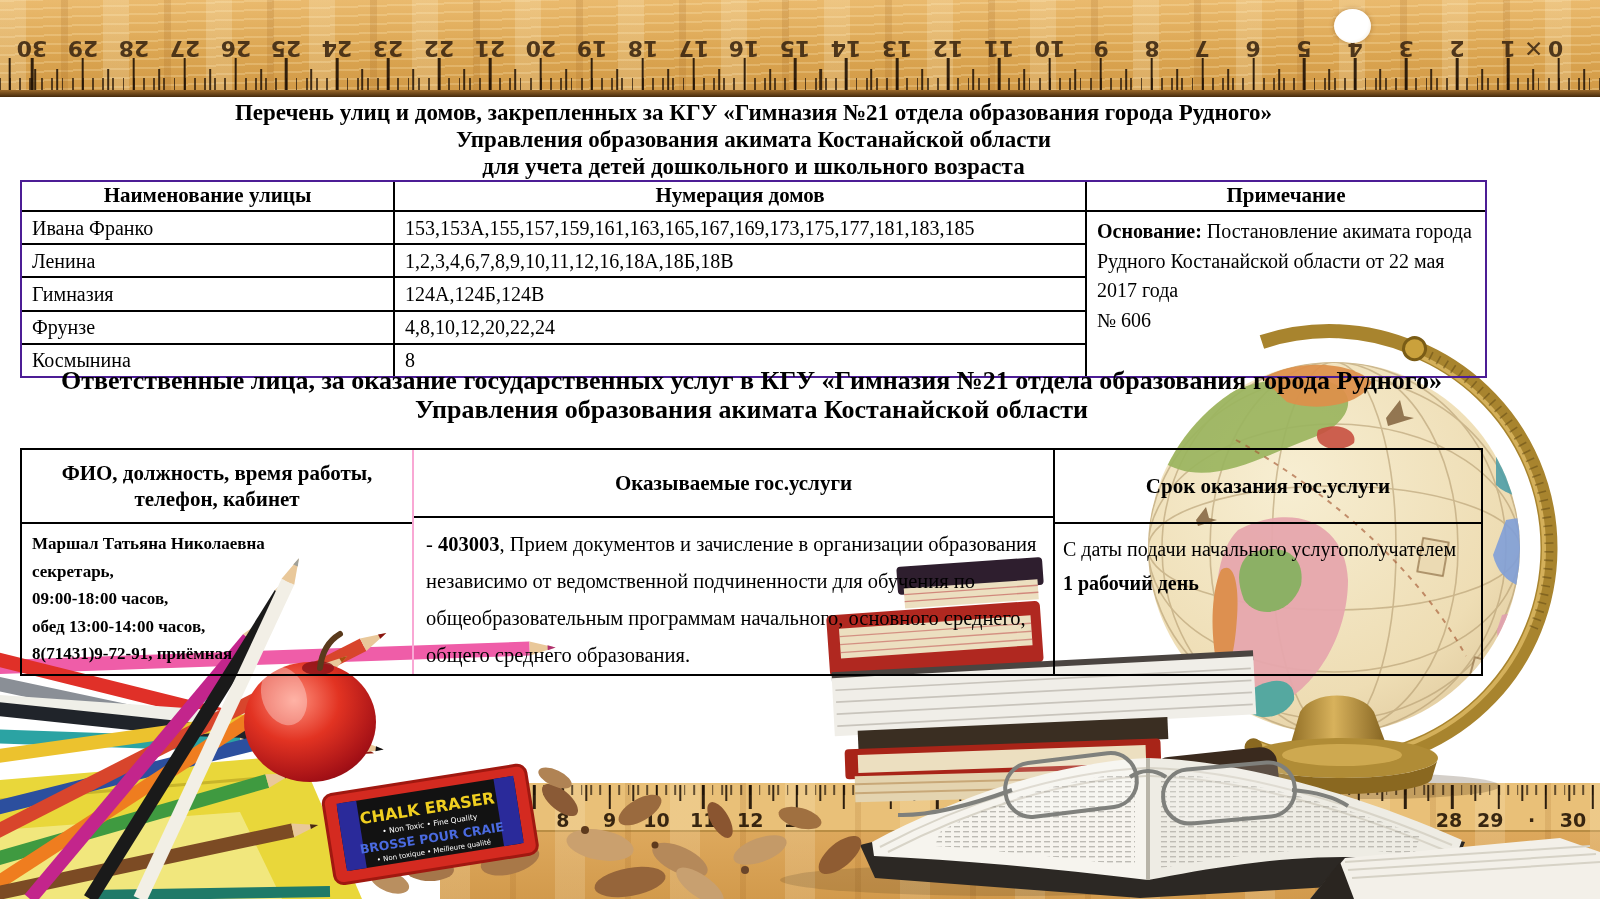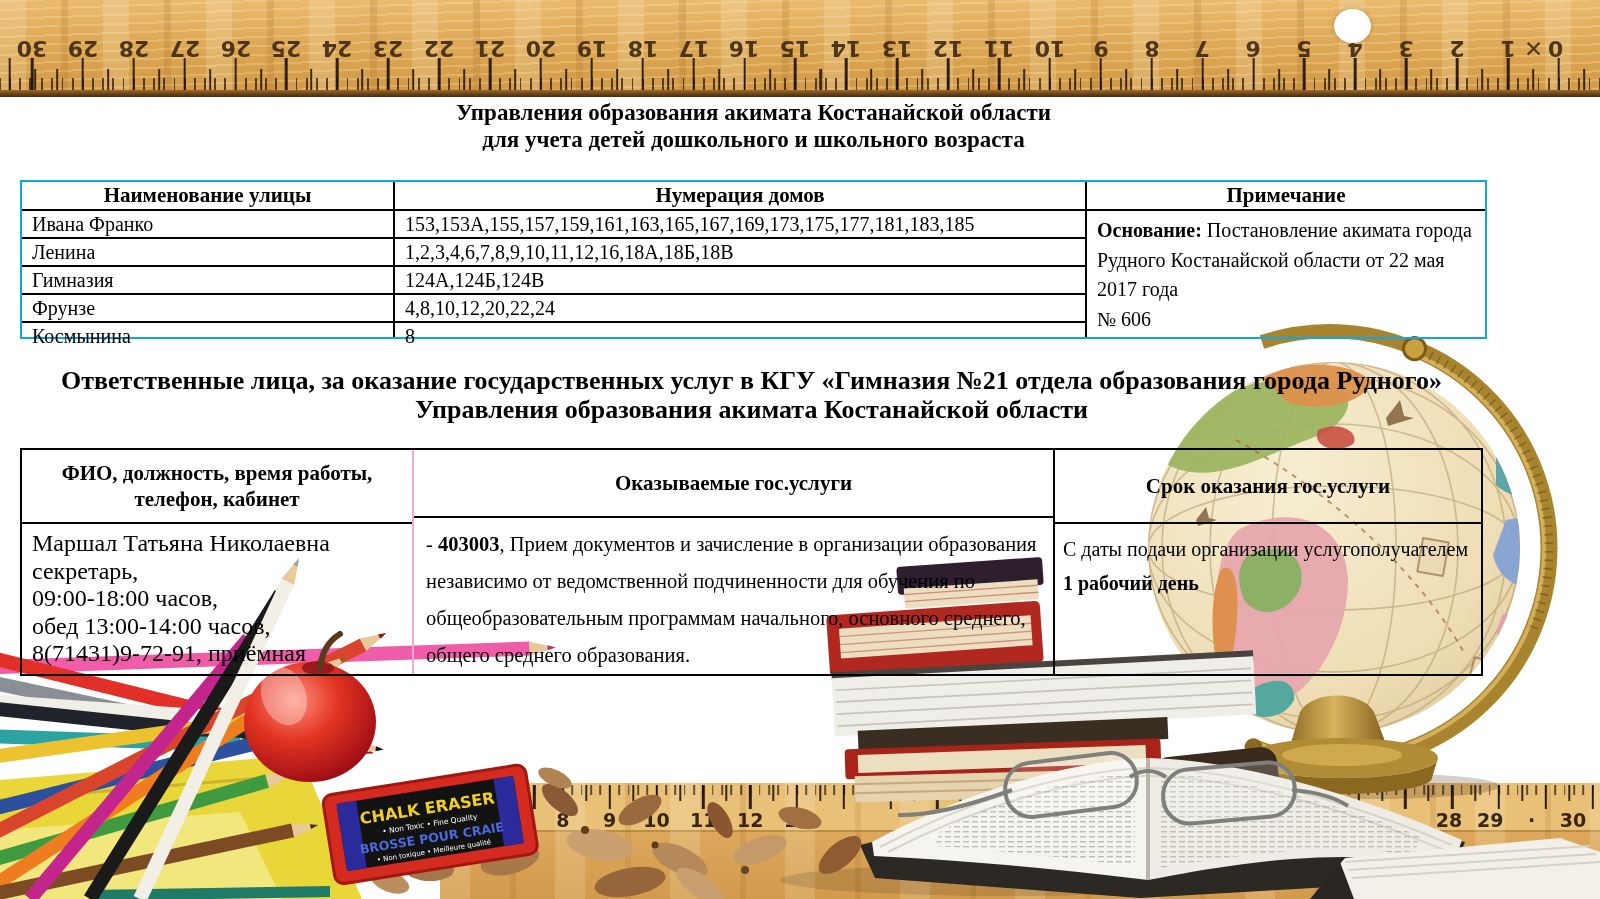--- a/index.html
+++ b/index.html
@@ -49,21 +49,21 @@
 
   
   .decor{position:absolute;left:0;top:0;z-index:2;}
 
   
   .content{position:absolute;left:0;top:0;width:1600px;height:899px;z-index:3;}
   .title1{position:absolute;left:20px;top:99px;width:1467px;text-align:center;
       font-weight:bold;font-size:23px;line-height:27px;}
   .title2{position:absolute;left:20px;top:366px;width:1463px;text-align:center;
       font-weight:bold;font-size:26px;line-height:29px;}
-  .t1{position:absolute;left:20px;top:180px;width:1467px;height:159px;border:2px solid #0ea5e9;
+  .t1{position:absolute;left:20px;top:180px;width:1467px;height:198px;border:2px solid #4c1d95;
       box-sizing:border-box;display:flex;background:transparent;}
   .t1col{box-sizing:border-box;display:flex;flex-direction:column;}
   .t1c1{width:373px;border-right:2px solid #000;}
   .t1c2{width:692px;border-right:2px solid #000;}
   .t1c3{flex:1;}
   .th{height:30px;box-sizing:border-box;border-bottom:2px solid #000;font-weight:bold;
       font-size:21px;line-height:27px;text-align:center;}
   .cells{display:flex;flex-direction:column;flex:1;}
   .cells .cell{flex:1;box-sizing:border-box;border-bottom:2px solid #000;padding:0 10px;
       font-size:20px;line-height:26px;white-space:nowrap;display:flex;align-items:center;}
@@ -72,21 +72,21 @@
   .t2{position:absolute;left:20px;top:448px;width:1463px;height:228px;border:2px solid #000;
       box-sizing:border-box;display:flex;background:transparent;}
   .t2c1{width:392px;border-right:2px solid #f9a8d4;}
   .t2c2{width:641px;border-right:2px solid #000;}
   .t2c3{flex:1;}
   .t2col{box-sizing:border-box;display:flex;flex-direction:column;}
   .th2{height:74px;box-sizing:border-box;border-bottom:2px solid #000;display:flex;
       flex-direction:column;align-items:center;justify-content:center;
       font-weight:bold;font-size:21px;line-height:26px;text-align:center;}
   .t2body{flex:1;box-sizing:border-box;}
-  .person{padding:6px 10px 0 10px;font-size:24px;line-height:27.5px;}
+  .person{padding:6px 10px 0 10px;font-size:17px;line-height:27.5px;font-weight:bold;}
   .svc{padding:8px 12px 0 12px;font-size:20.5px;line-height:37px;}
   .term{padding:8px 6px 0 8px;font-size:20px;line-height:34px;}
   .b{font-weight:bold;}
 </style>
 </head>
 <body>
 
 <div class="stage">
 
   <div class="wood-top">
@@ -428,20 +428,21 @@
       <text x="102" y="47" text-anchor="middle" font-family="DejaVu Sans, sans-serif" font-size="7.5" fill="#ffffff">• Non Toxic   • Fine Quality</text>
       <text x="102" y="63" text-anchor="middle" font-family="DejaVu Sans, sans-serif" font-size="12.5" font-weight="bold" fill="#4a6ae0">BROSSE POUR CRAIE</text>
       <text x="102" y="74" text-anchor="middle" font-family="DejaVu Sans, sans-serif" font-size="7" fill="#ffffff">• Non toxique   • Meilleure qualité</text>
     </g>
   </svg>
 
   <div class="content">
 
     <div class="title1">
 
+    <div>Перечень улиц и домов, закрепленных за КГУ «Гимназия №21 отдела образования города Рудного»</div>
         <div>Управления образования акимата Костанайской области</div>
         <div>для учета детей дошкольного и школьного возраста</div>
       </div>
 
     <div class="t1">
       <div class="t1col t1c1">
         <div class="th">Наименование улицы</div>
         <div class="cells">
 
         <div class="cell">Ивана Франко</div>
@@ -499,20 +500,20 @@
           </div>
         <div class="t2body svc">
           <span>- </span><span class="b">403003</span><span>, Прием документов и зачисление в организации образования независимо от ведомственной подчиненности для обучения по общеобразовательным программам начального, основного среднего, общего среднего образования.</span>
         </div>
       </div>
       <div class="t2col t2c3">
         <div class="th2">
             <span>Срок оказания гос.услуги</span>
           </div>
         <div class="t2body term">
-          <div>С даты подачи организации услугополучателем</div>
+          <div>С даты подачи начального услугополучателем</div>
           <div class="b">1 рабочий день</div>
         </div>
       </div>
     </div>
 
   </div>
 </div>
 
 </body></html>

